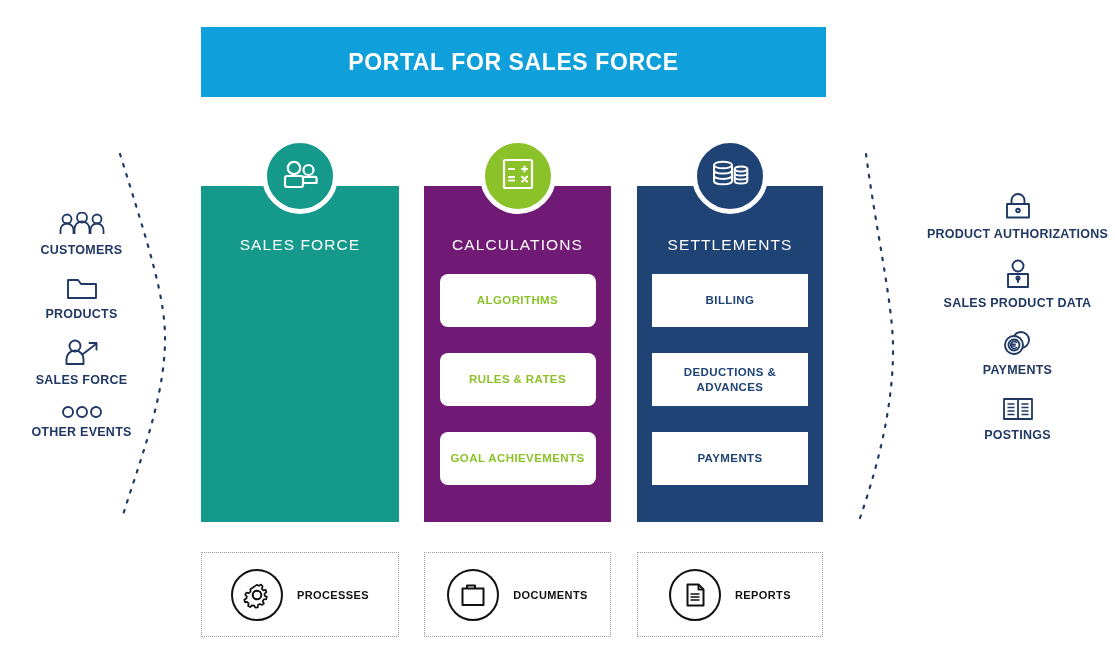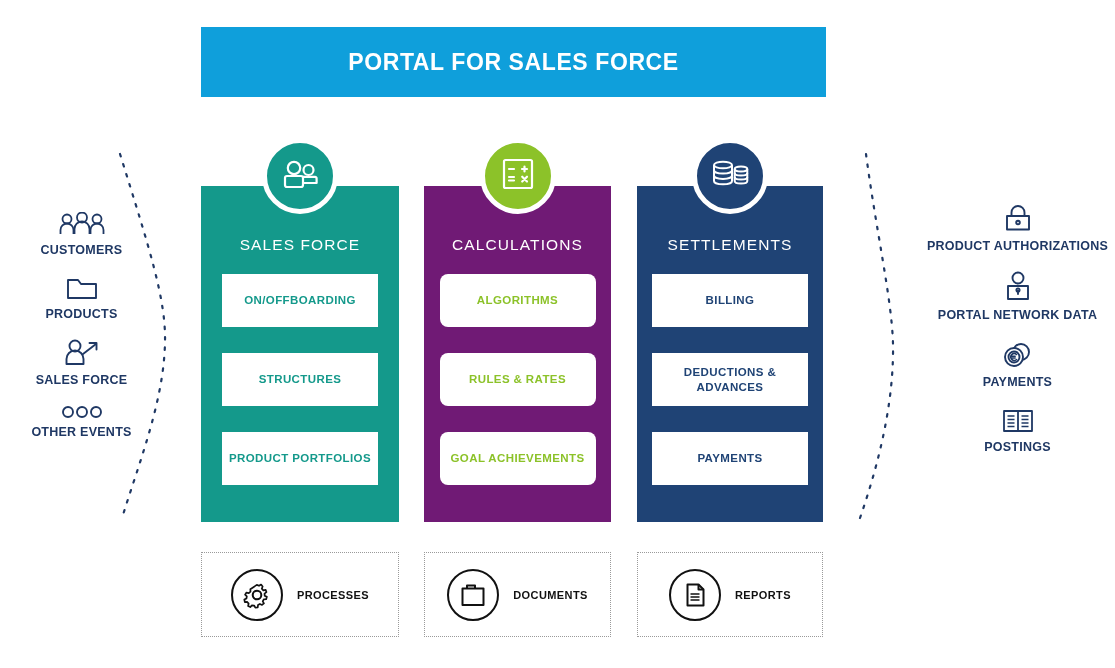--- a/index.html
+++ b/index.html
@@ -52,21 +52,21 @@
 
   
   .side-list {
     position: absolute;
     width: 160px;
     display: flex;
     flex-direction: column;
     align-items: center;
   }
   .side-left  { left: 0px;  top: 212px; width: 128px; }
-  .side-right { left: 900px; top: 204px; width: 200px; }
+  .side-right { left: 900px; top: 192px; width: 200px; }
 
   .side-item {
     display: flex;
     flex-direction: column;
     align-items: center;
     width: 100%;
     padding-left: 35px;
   }
   .side-left  .side-item { margin-bottom: 17px; }
   .side-right .side-item { margin-bottom: 18px; }
@@ -276,21 +276,21 @@
       <span class="side-icon">
         <svg width="32" height="32" viewBox="0 0 32 32">
           <g fill="none" stroke="#1f3864" stroke-width="1.9" stroke-linejoin="round">
             <circle cx="16" cy="7" r="5.5"></circle>
             <rect x="6" y="15" width="20" height="13"></rect>
             <path d="M16 19.5 v3.5" stroke-linecap="round"></path>
             <circle cx="16" cy="19" r="1.6"></circle>
           </g>
         </svg>
       </span>
-      <span class="side-label">PORTAL NETWORK DATA</span>
+      <span class="side-label">SALES PRODUCT DATA</span>
     </div>
 
     <div class="side-item">
       <span class="side-icon">
         <svg width="34" height="30" viewBox="0 0 34 30">
           <g fill="none" stroke="#1f3864" stroke-width="1.9">
             <circle cx="20" cy="12" r="8"></circle>
             <circle cx="13" cy="17" r="9" fill="#ffffff"></circle>
             <circle cx="13" cy="17" r="5.5"></circle>
             <path d="M15.5 14.5 a3.4 3.4 0 1 0 0 5 M9.8 16.3 h4.4 M9.8 18 h4.4" stroke-width="1.5" stroke-linecap="round"></path>
@@ -310,25 +310,20 @@
             <path d="M20.5 9 h7 M20.5 12.5 h7 M20.5 16 h7 M20.5 19.5 h7" stroke-width="1.4"></path>
           </g>
         </svg>
       </span>
       <span class="side-label">POSTINGS</span>
     </div>
   </div>
 
   <div class="pillar pillar-sales">
     <div class="pillar-title">SALES FORCE</div>
-    <div class="card-stack">
-      <div class="card">ON/OFFBOARDING</div>
-      <div class="card">STRUCTURES</div>
-      <div class="card">PRODUCT PORTFOLIOS</div>
-    </div>
   </div>
 
   <div class="pillar pillar-calc">
     <div class="pillar-title">CALCULATIONS</div>
     <div class="card-stack">
       <div class="card">ALGORITHMS</div>
       <div class="card">RULES &amp; RATES</div>
       <div class="card">GOAL ACHIEVEMENTS</div>
     </div>
   </div>

